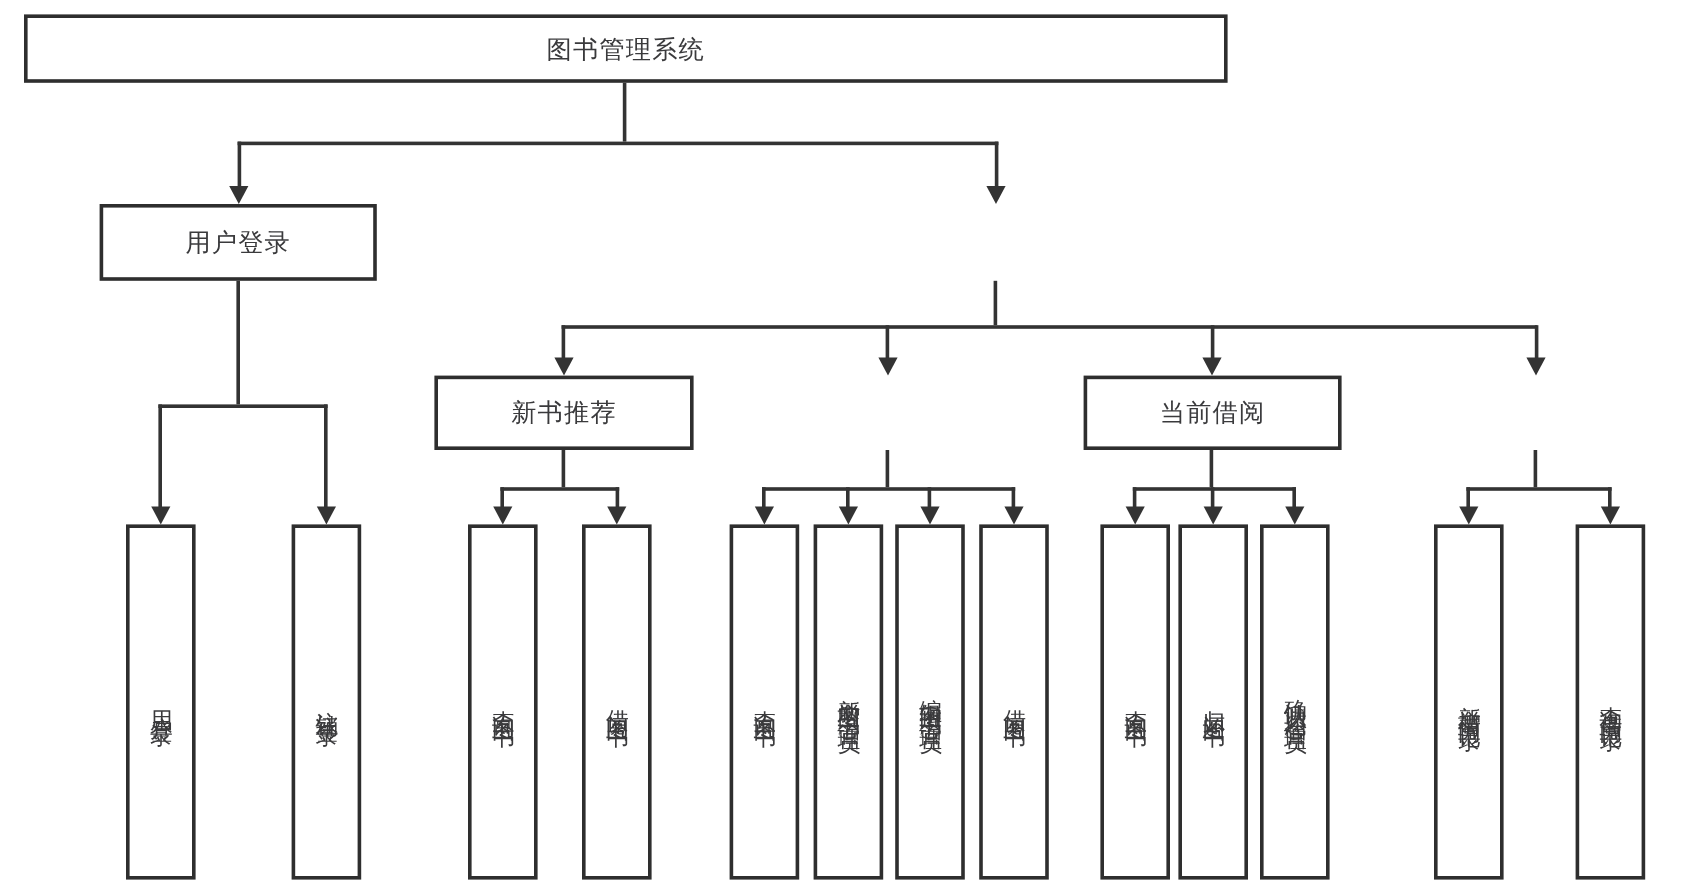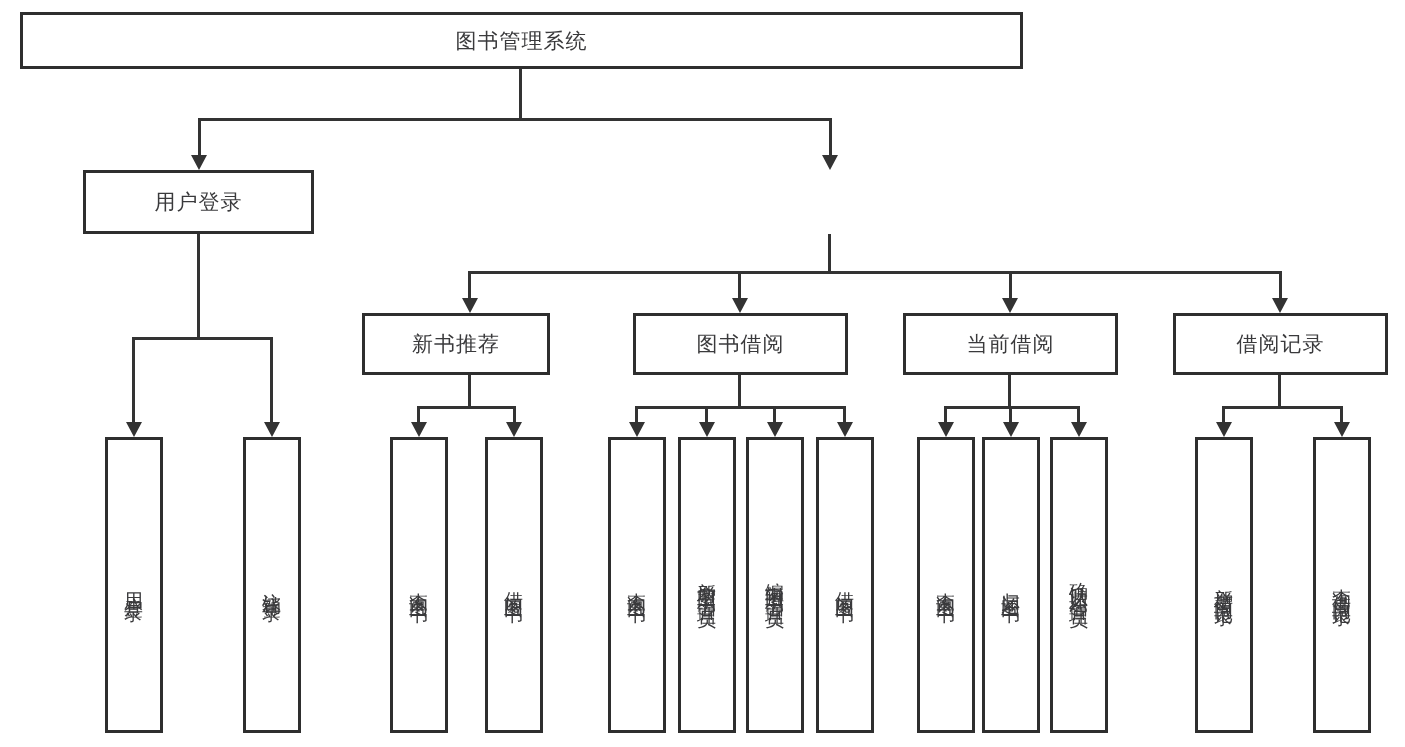--- a/index.html
+++ b/index.html
@@ -62,31 +62,25 @@
 <div class="canvas">
 
   <div class="box hbox" style="left:20px; top:12px; width:1003px; height:57px;">
     <span>图书管理系统</span>
   </div>
 
   <div class="box hbox" style="left:83px; top:170px; width:231px; height:64px;">
     <span>用户登录</span>
   </div>
 
-  <div class="box hbox" style="left:362px; top:313px; width:188px; height:62px;">
+  <div class="box hbox" style="left:362px; top:313px; width:216px; height:62px;">
     <span>新书推荐</span>
-  </div>
-  <div class="box hbox" style="left:633px; top:313px; width:215px; height:62px;">
-    <span>图书借阅</span>
   </div>
   <div class="box hbox" style="left:903px; top:313px; width:215px; height:62px;">
     <span>当前借阅</span>
-  </div>
-  <div class="box hbox" style="left:1173px; top:313px; width:215px; height:62px;">
-    <span>借阅记录</span>
   </div>
 
   <div class="box vbox" style="left:105px; top:437px; width:58px; height:296px;">
     <span>用户登录</span>
   </div>
   <div class="box vbox" style="left:243px; top:437px; width:58px; height:296px;">
     <span>注销登录</span>
   </div>
 
   <div class="box vbox" style="left:390px; top:437px; width:58px; height:296px;">

